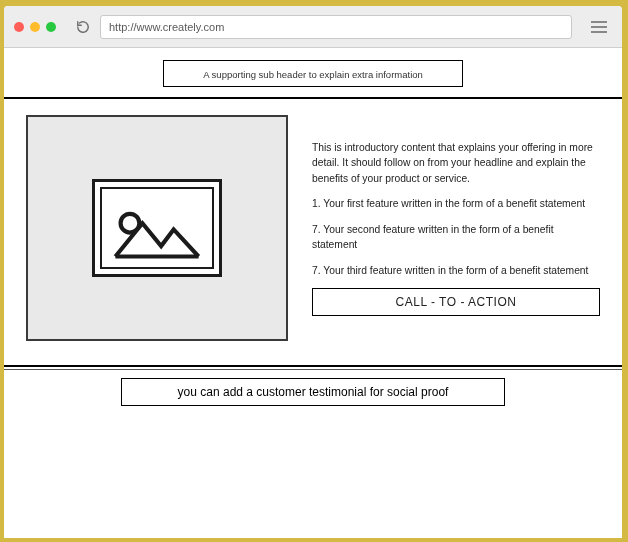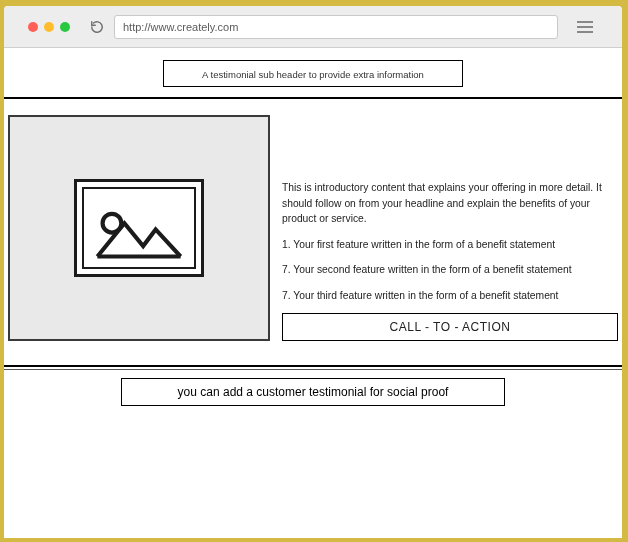--- a/index.html
+++ b/index.html
@@ -4,21 +4,21 @@
 <style>
   * { box-sizing: border-box; margin: 0; padding: 0; }
   html, body { width: 628px; height: 542px; font-family: "Helvetica Neue", Arial, sans-serif; background: #d4b943; }
   .frame {
     position: absolute; left: 2px; top: 4px; width: 622px; height: 536px;
     background: #fff; border: 2px solid #d4b943; border-radius: 6px 6px 0 0;
     overflow: hidden;
   }
   .browser-chrome {
     height: 42px; background: #ededed; border-bottom: 1px solid #cfcfcf;
-    display: flex; align-items: center; padding: 0 24px; gap: 6px;
+    display: flex; align-items: center; padding: 0 10px; gap: 6px;
   }
   .traffic { display: flex; gap: 6px; margin-right: 10px; }
   .dot { width: 10px; height: 10px; border-radius: 50%; }
   .dot.red { background: #ff5f57; }
   .dot.yellow { background: #ffbd2e; }
   .dot.green { background: #28c940; }
   .reload {
     width: 22px; height: 22px; display:flex; align-items:center; justify-content:center;
     color:#6f6f6f; font-size:14px; cursor:pointer;
   }
@@ -33,21 +33,21 @@
 
   .headline-box {
     margin: 12px auto 10px; width: 300px; border:1px solid #000;
     text-align:center; padding: 6px 8px;
   }
   .headline-box h1 { font-size: 12.5px; font-weight: 500; }
   .headline-box p { font-size: 9.5px; color:#333; margin-top:2px; }
 
   .divider { height:2px; background:#000; margin: 4px 0 16px; }
 
-  .hero { display:flex; padding: 0 4px; gap: 12px; align-items: flex-end; }
+  .hero { display:flex; padding: 0 22px; gap: 24px; align-items: center; }
   .placeholder {
     width: 262px; height: 226px; border:2px solid #3a3a3a; background:#e9e9e9;
     display:flex; align-items:center; justify-content:center;
   }
   .ph-inner {
     width: 130px; height: 98px; border:3px solid #1b1b1b; position:relative; background:#fff;
   }
   .ph-inner::before {
     content:""; position:absolute; inset:5px; border:2px solid #1b1b1b;
   }
@@ -92,21 +92,21 @@
     <div class="menu-btn">
       <span></span>
         <span></span>
         <span></span>
     </div>
   </div>
 
   <div class="page">
 
     <div class="headline-box">
-      <p>A testimonial sub header to provide extra information</p>
+      <p>A supporting sub header to explain extra information</p>
     </div>
 
     <div class="divider"></div>
 
     <div class="hero">
       <div class="placeholder">
         <div class="ph-inner">
           <svg class="ph-svg" viewBox="0 0 100 70">
             <circle cx="24" cy="30" r="9" fill="none" stroke="#1b1b1b" stroke-width="4"></circle>
             <polyline points="10,62 36,30 54,52 66,36 90,62" fill="none" stroke="#1b1b1b" stroke-width="4" stroke-linejoin="miter"></polyline>

